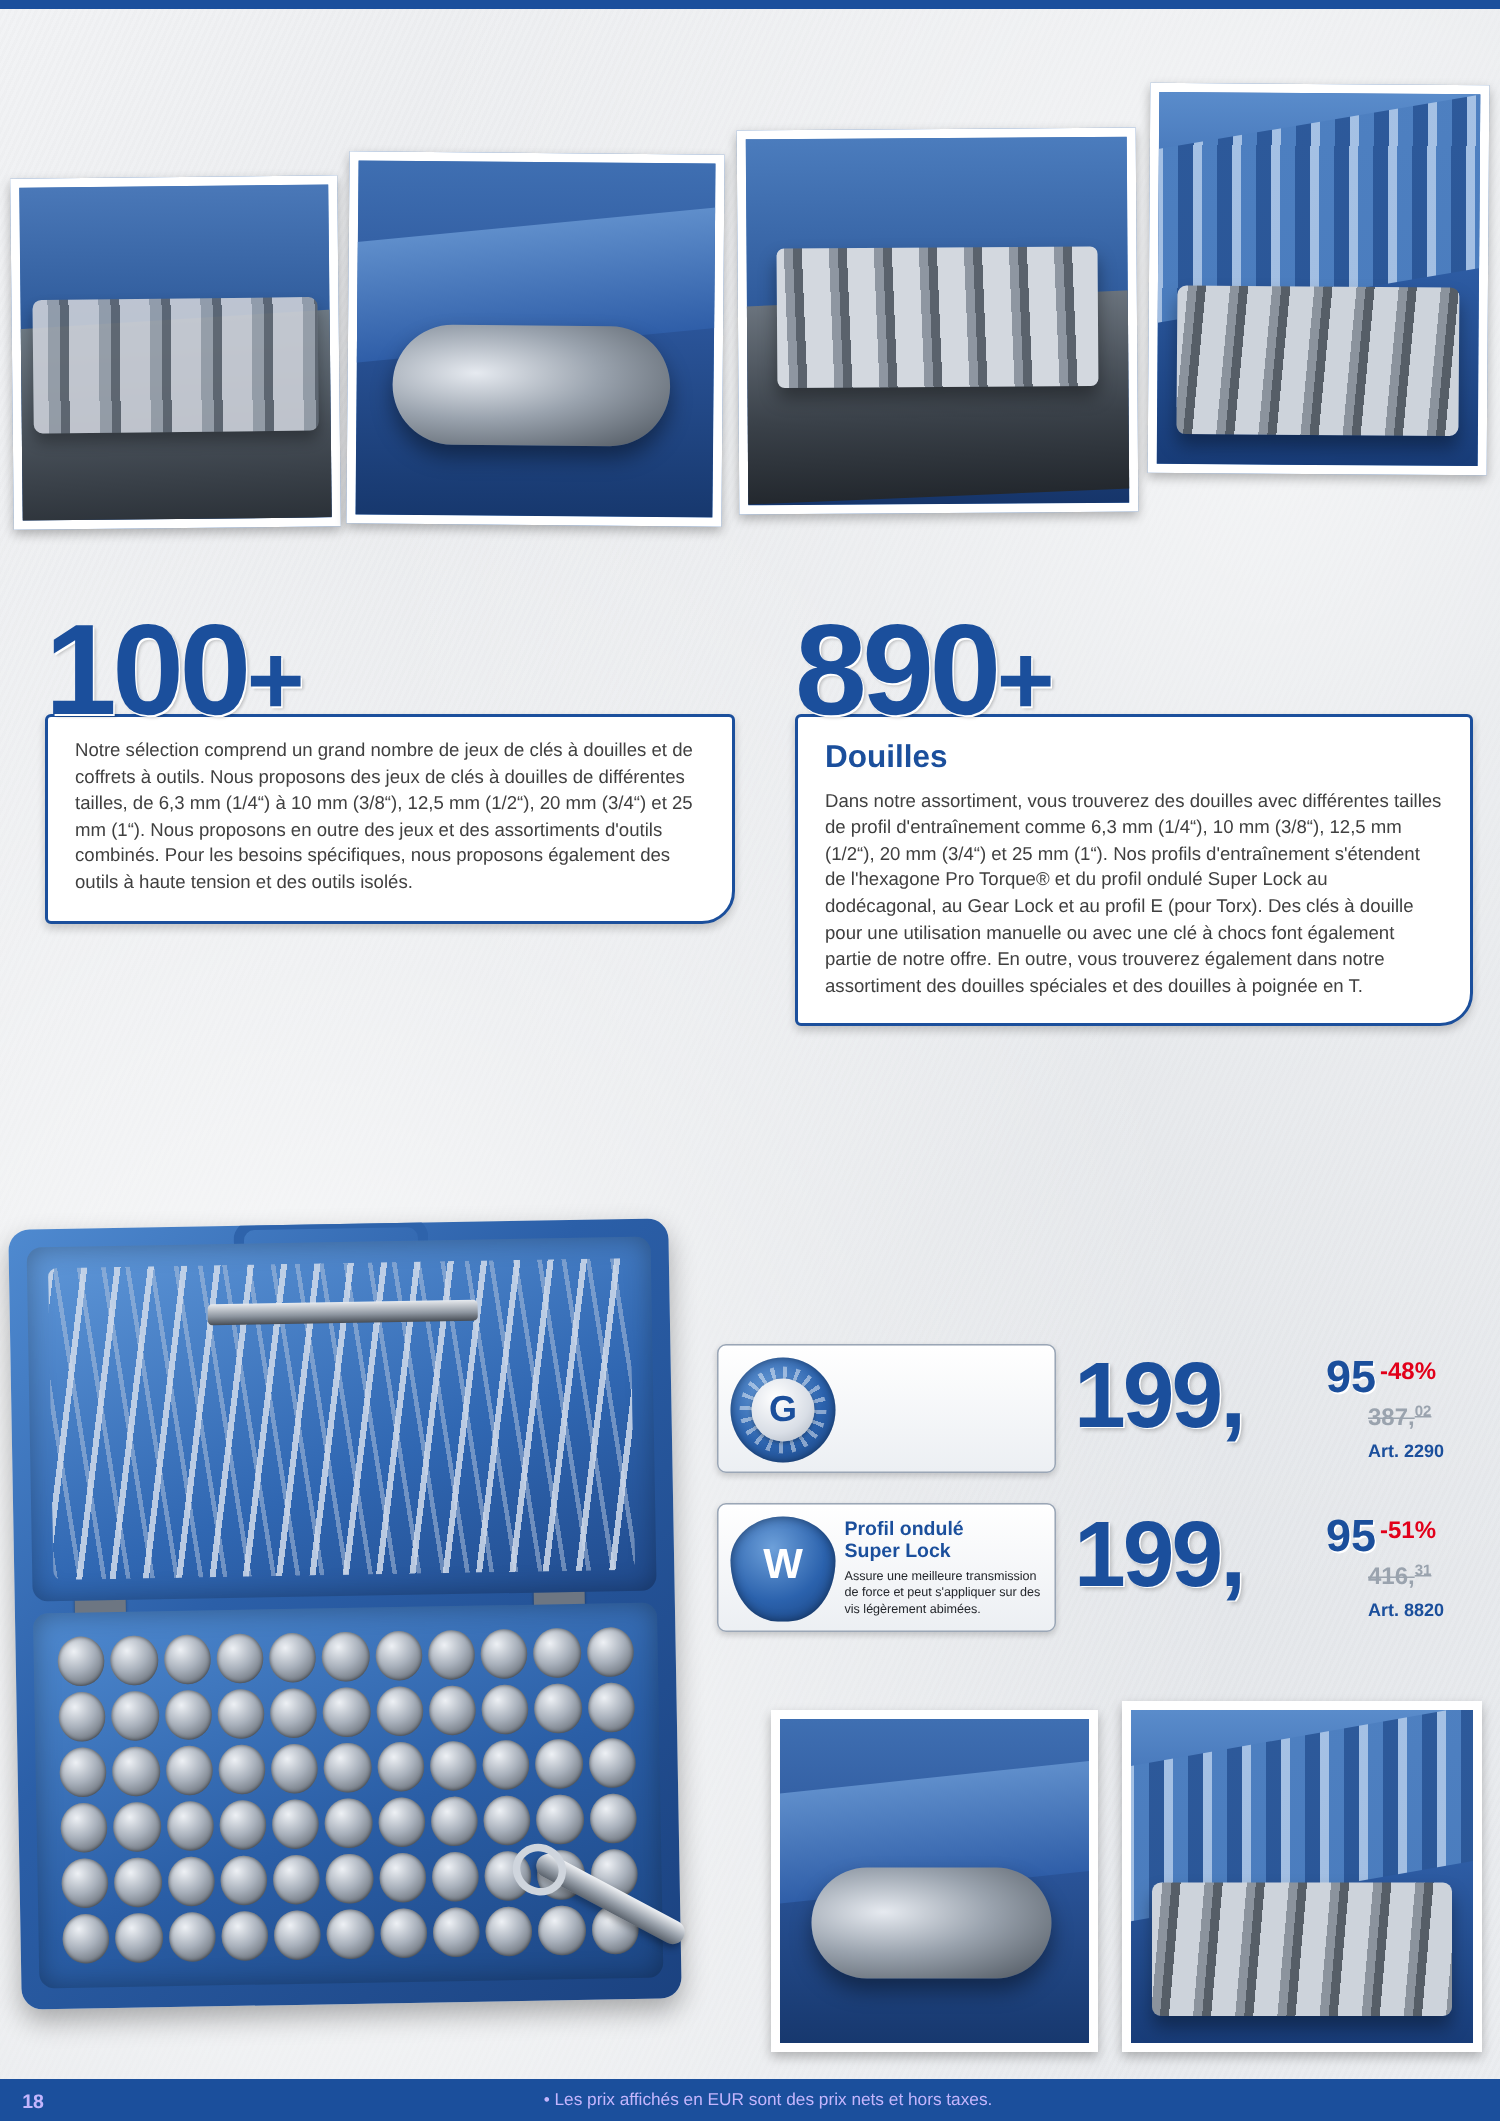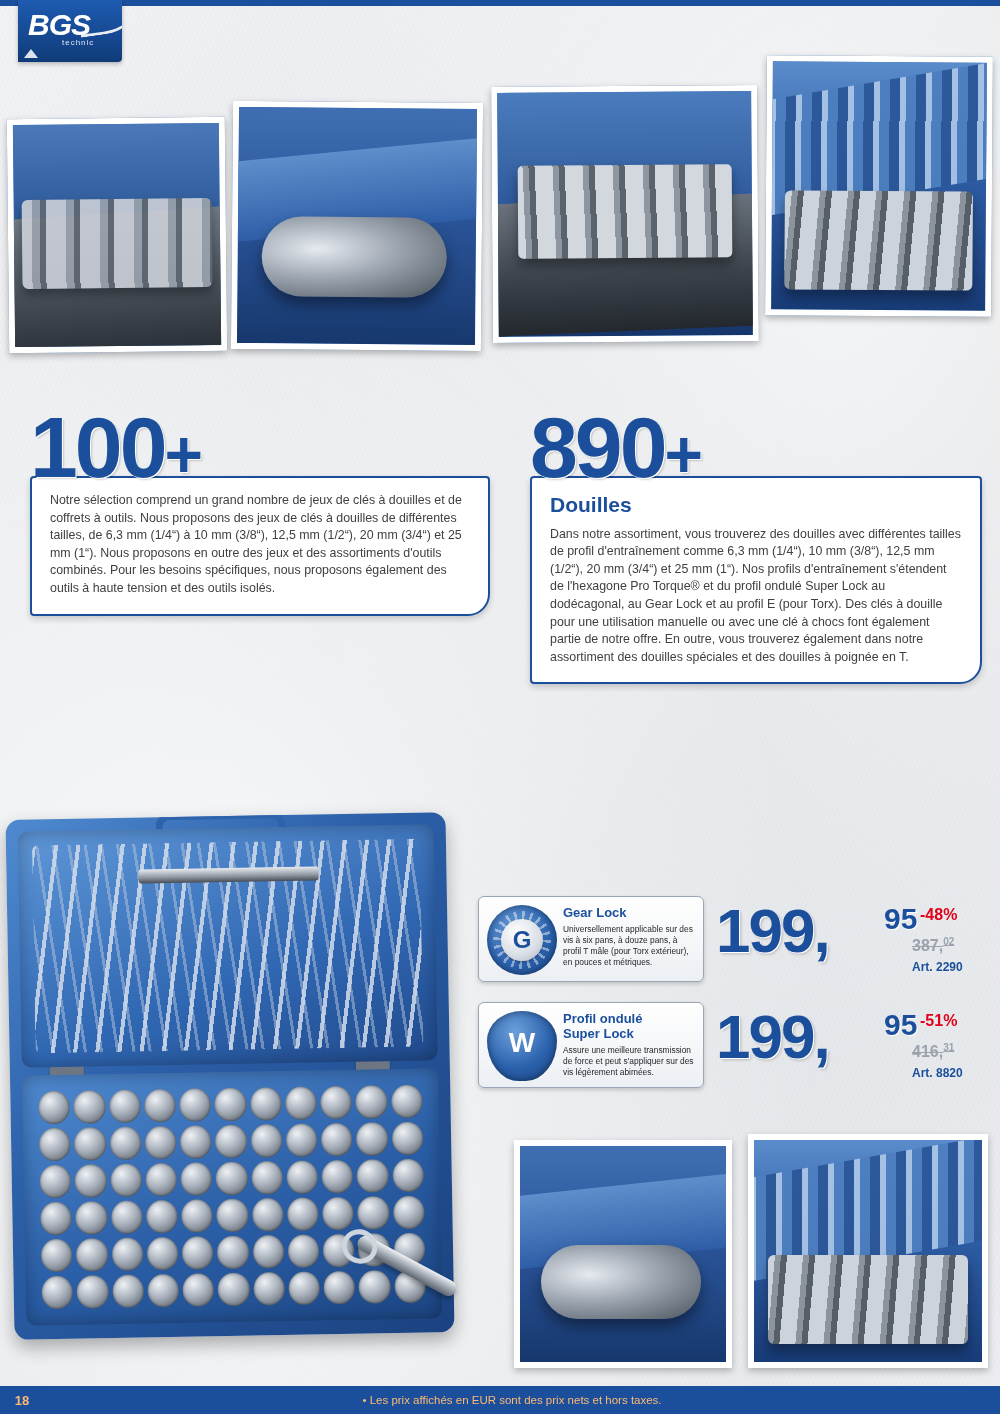--- a/index.html
+++ b/index.html
@@ -325,43 +325,37 @@
     position:absolute; border: 6px solid #ffffff;
     box-shadow: 0 3px 7px rgba(0,0,0,.26);
     overflow:hidden;
   }
   #bphoto-1 { left: 514px; top: 1140px; width: 218px; height: 228px; }
   #bphoto-2 { left: 748px; top: 1134px; width: 240px; height: 234px; }
 
   
   .footer {
     position:absolute; left:0; bottom:0; width:1000px; height:28px;
-    background: #1b4f9c; color:#fdba74;
+    background: #1b4f9c; color:#c4b5fd;
     display:flex; align-items:center;
   }
   .footer .pg {
     width: 44px; text-align:center; font-size: 13px; font-weight: bold;
   }
   .footer .note {
     flex: 1; text-align:center; font-size: 11.5px; padding-right: 20px;
   }
 </style>
 </head>
 <body>
 
 <div class="page">
   <div class="page-bg-texture"></div>
   <div class="top-rule"></div>
 
-  <div class="logo">
-    <div class="swoosh"></div>
-    <div class="bgs">BGS</div>
-    <div class="tech">technic</div>
-    <div class="tri"></div>
-  </div>
 
   <div class="photo-strip">
     <div class="photo p1">
       <div class="ph-inner ph-a"></div>
     </div>
     <div class="photo p2">
       <div class="ph-inner ph-b"></div>
     </div>
     <div class="photo p3">
       <div class="ph-inner ph-c"></div>
@@ -472,24 +466,20 @@
       </div>
     </div>
     <div class="wrench-loose"></div>
   </div>
 
   <div class="feature" id="feature-gear">
     <div class="emblem">
       <div class="gearring"></div>
       <div class="letter">G</div>
     </div>
-    <div class="ftxt">
-      <div class="fttl">Gear Lock</div>
-      <div class="fdesc">Universellement applicable sur des vis à six pans, à douze pans, à profil T mâle (pour Torx extérieur), en pouces et métriques.</div>
-    </div>
   </div>
 
   <div class="feature" id="feature-super">
     <div class="emblem">
       <div class="emblem-shield">
         <div class="letter2">W</div>
       </div>
     </div>
     <div class="ftxt">
       <div class="fttl" style="white-space: pre-line;">Profil ondulé

